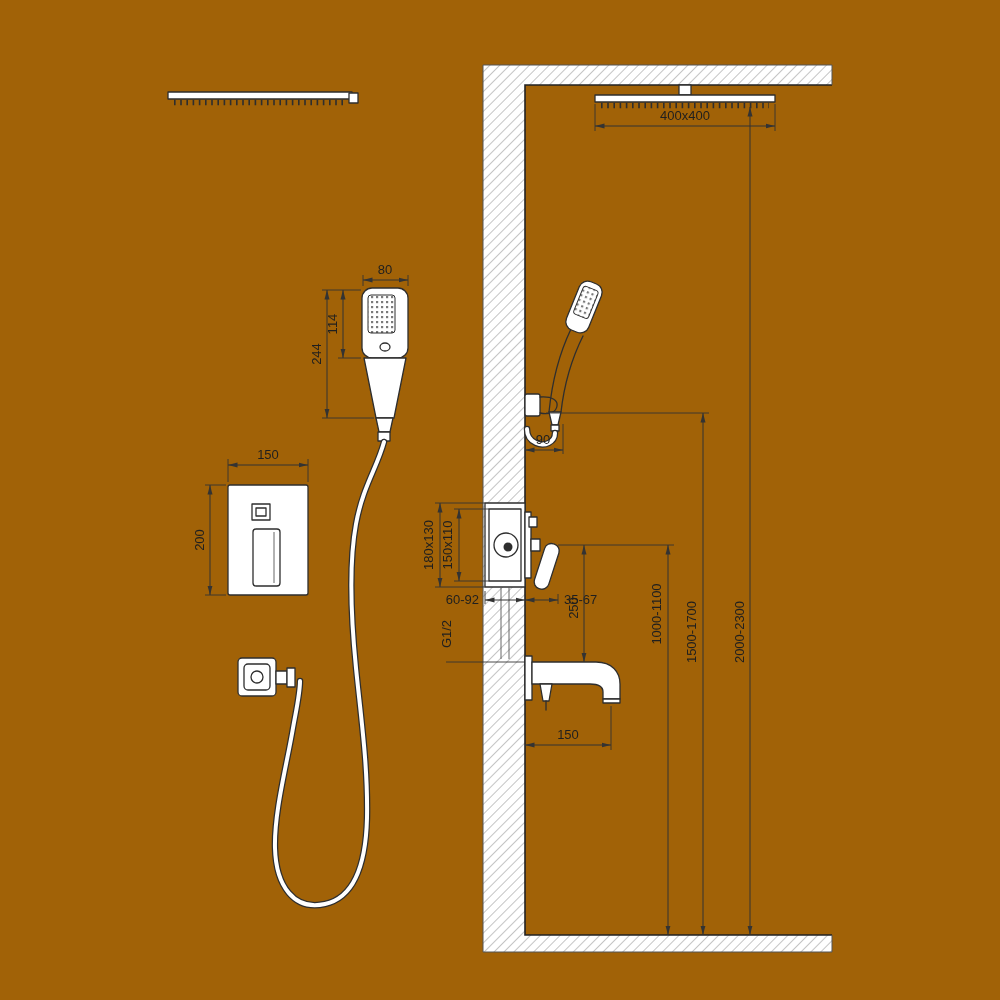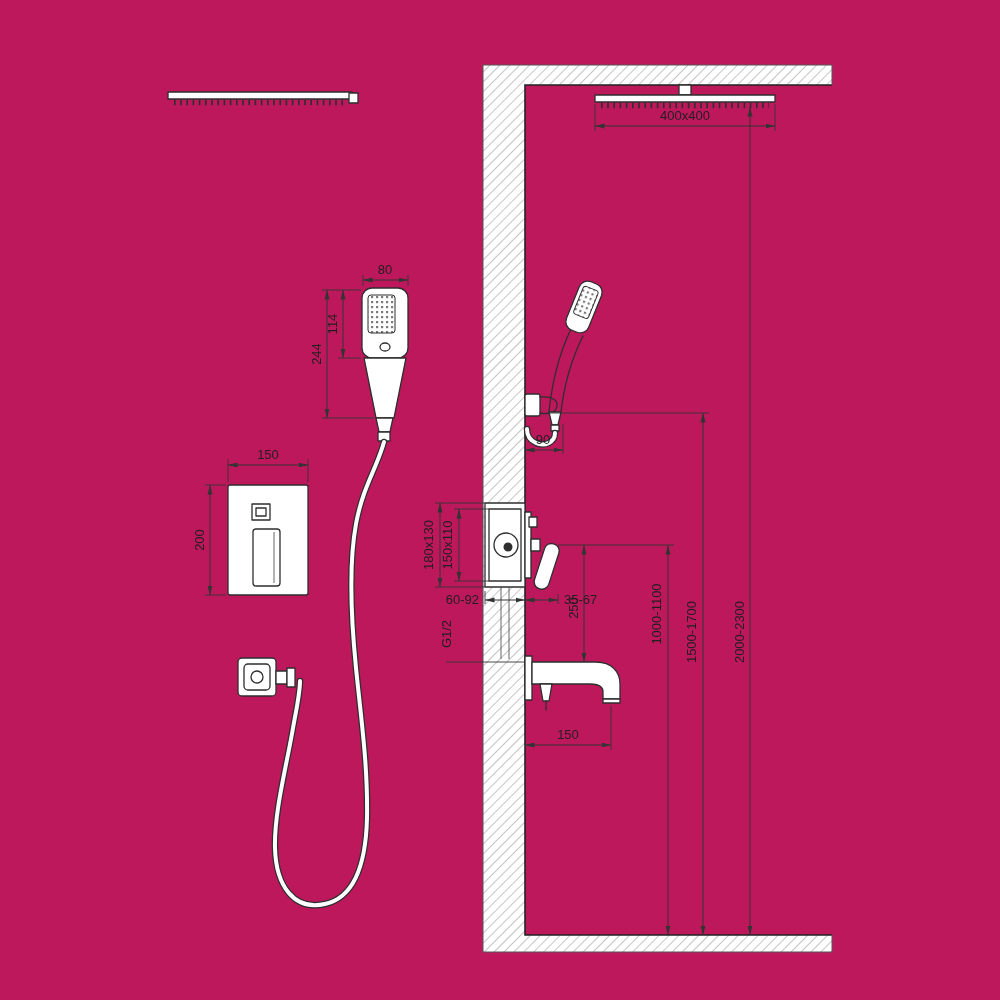--- a/index.html
+++ b/index.html
@@ -1,16 +1,16 @@
 <!DOCTYPE html>
 <html><head>
 <meta charset="utf-8">
 <style>
   html,body{margin:0;padding:0;background:#ffffff;}
-  .canvas{position:relative;width:1000px;height:1000px;background:#be185d;overflow:hidden;}
+  .canvas{position:relative;width:1000px;height:1000px;background:#a16207;overflow:hidden;}
   svg text{font-family:"Liberation Sans","DejaVu Sans",sans-serif;font-size:13px;fill:#1f1f1f;}
   .outline{fill:#fff;stroke:#2e2e2e;stroke-width:1.3;stroke-linejoin:round;}
   .outline-nf{fill:none;stroke:#2e2e2e;stroke-width:1.3;stroke-linejoin:round;stroke-linecap:round;}
   .solid{fill:#2e2e2e;stroke:none;}
   .dimline{stroke:#333;stroke-width:1;fill:none;}
   .extline{stroke:#333;stroke-width:0.9;fill:none;}
   .thinline{stroke:#555;stroke-width:0.9;fill:none;}
   .hose-outer{fill:none;stroke:#2e2e2e;stroke-width:6.5;stroke-linecap:round;}
   .hose-inner{fill:none;stroke:#ffffff;stroke-width:4;stroke-linecap:round;}
   .teeth{stroke:#2e2e2e;stroke-width:5.5;stroke-dasharray:1.6 4.6;fill:none;}

